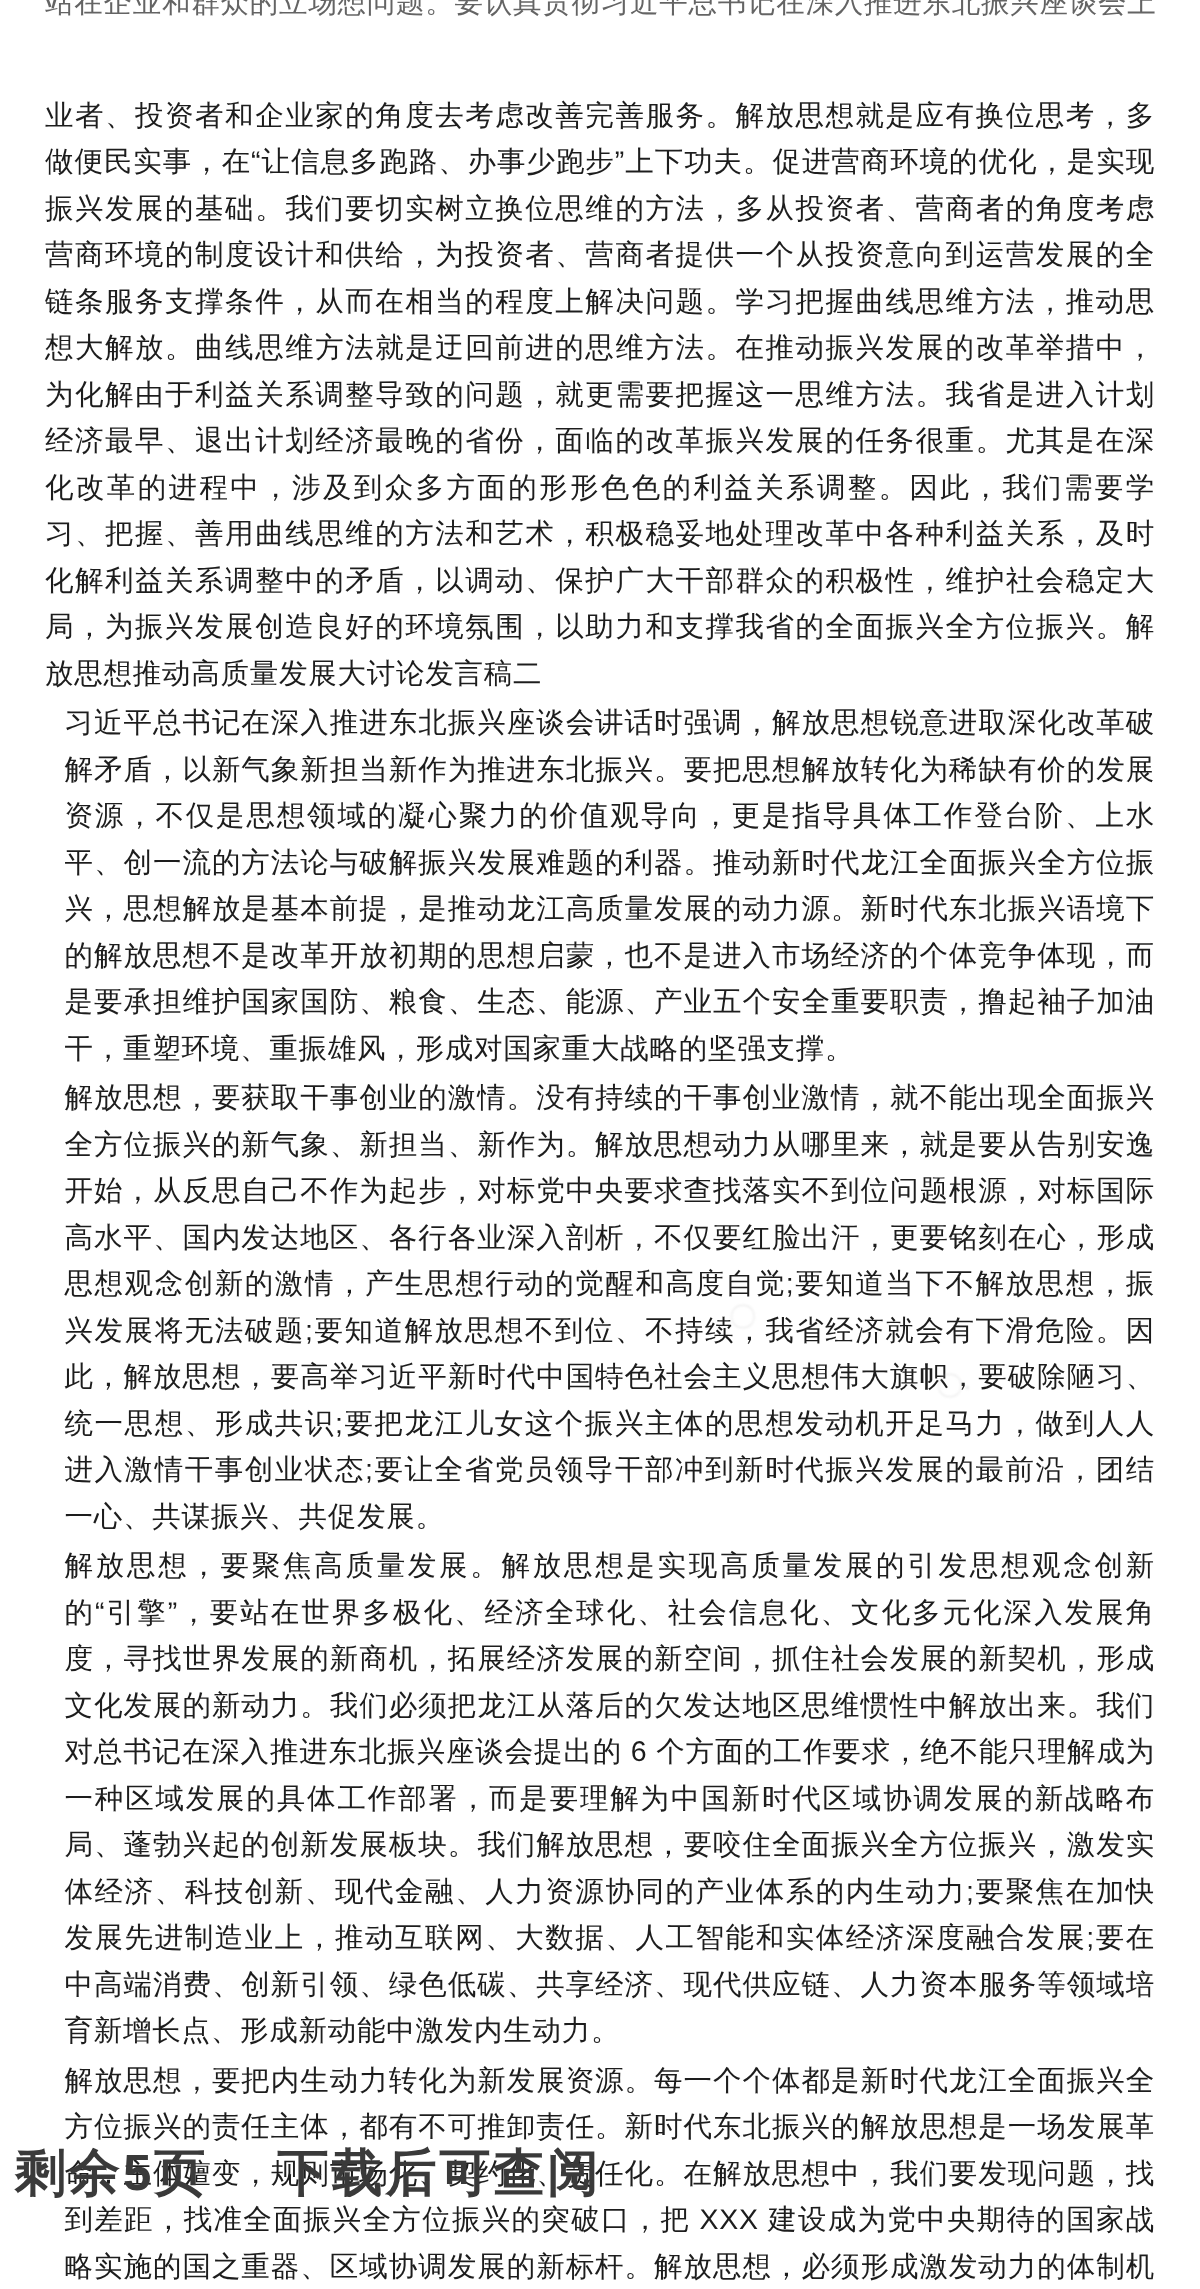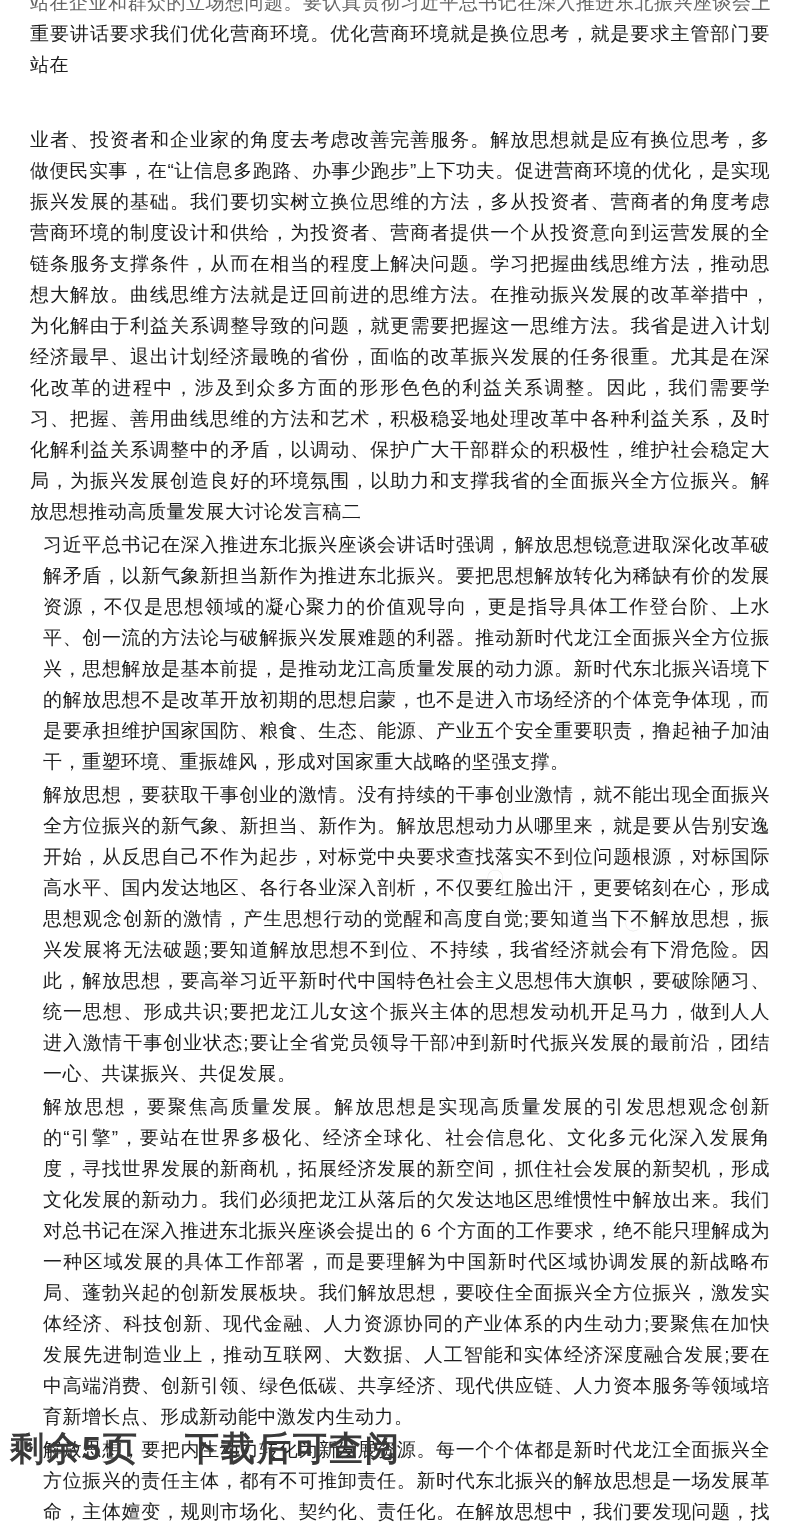--- a/index.html
+++ b/index.html
@@ -57,21 +57,20 @@
   }
   .footer .note { margin-left: 46px; }
 </style>
 </head>
 <body>
 
 <div class="page">
 
   <div class="content">
     <p class="cut-top">站在企业和群众的立场想问题。要认真贯彻习近平总书记在深入推进东北振兴座谈会上的</p>
-    <p>重要讲话要求我们优化营商环境。优化营商环境就是换位思考，就是要求主管部门要站在</p>
     <p class="after-gap">业者、投资者和企业家的角度去考虑改善完善服务。解放思想就是应有换位思考，多做便民实事，在“让信息多跑路、办事少跑步”上下功夫。促进营商环境的优化，是实现振兴发展的基础。我们要切实树立换位思维的方法，多从投资者、营商者的角度考虑营商环境的制度设计和供给，为投资者、营商者提供一个从投资意向到运营发展的全链条服务支撑条件，从而在相当的程度上解决问题。学习把握曲线思维方法，推动思想大解放。曲线思维方法就是迂回前进的思维方法。在推动振兴发展的改革举措中，为化解由于利益关系调整导致的问题，就更需要把握这一思维方法。我省是进入计划经济最早、退出计划经济最晚的省份，面临的改革振兴发展的任务很重。尤其是在深化改革的进程中，涉及到众多方面的形形色色的利益关系调整。因此，我们需要学习、把握、善用曲线思维的方法和艺术，积极稳妥地处理改革中各种利益关系，及时化解利益关系调整中的矛盾，以调动、保护广大干部群众的积极性，维护社会稳定大局，为振兴发展创造良好的环境氛围，以助力和支撑我省的全面振兴全方位振兴。解放思想推动高质量发展大讨论发言稿二</p>
     <p class="para">习近平总书记在深入推进东北振兴座谈会讲话时强调，解放思想锐意进取深化改革破解矛盾，以新气象新担当新作为推进东北振兴。要把思想解放转化为稀缺有价的发展资源，不仅是思想领域的凝心聚力的价值观导向，更是指导具体工作登台阶、上水平、创一流的方法论与破解振兴发展难题的利器。推动新时代龙江全面振兴全方位振兴，思想解放是基本前提，是推动龙江高质量发展的动力源。新时代东北振兴语境下的解放思想不是改革开放初期的思想启蒙，也不是进入市场经济的个体竞争体现，而是要承担维护国家国防、粮食、生态、能源、产业五个安全重要职责，撸起袖子加油干，重塑环境、重振雄风，形成对国家重大战略的坚强支撑。</p>
     <p class="para">解放思想，要获取干事创业的激情。没有持续的干事创业激情，就不能出现全面振兴全方位振兴的新气象、新担当、新作为。解放思想动力从哪里来，就是要从告别安逸开始，从反思自己不作为起步，对标党中央要求查找落实不到位问题根源，对标国际高水平、国内发达地区、各行各业深入剖析，不仅要红脸出汗，更要铭刻在心，形成思想观念创新的激情，产生思想行动的觉醒和高度自觉;要知道当下不解放思想，振兴发展将无法破题;要知道解放思想不到位、不持续，我省经济就会有下滑危险。因此，解放思想，要高举习近平新时代中国特色社会主义思想伟大旗帜，要破除陋习、统一思想、形成共识;要把龙江儿女这个振兴主体的思想发动机开足马力，做到人人进入激情干事创业状态;要让全省党员领导干部冲到新时代振兴发展的最前沿，团结一心、共谋振兴、共促发展。</p>
     <p class="para">解放思想，要聚焦高质量发展。解放思想是实现高质量发展的引发思想观念创新的“引擎”，要站在世界多极化、经济全球化、社会信息化、文化多元化深入发展角度，寻找世界发展的新商机，拓展经济发展的新空间，抓住社会发展的新契机，形成文化发展的新动力。我们必须把龙江从落后的欠发达地区思维惯性中解放出来。我们对总书记在深入推进东北振兴座谈会提出的 6 个方面的工作要求，绝不能只理解成为一种区域发展的具体工作部署，而是要理解为中国新时代区域协调发展的新战略布局、蓬勃兴起的创新发展板块。我们解放思想，要咬住全面振兴全方位振兴，激发实体经济、科技创新、现代金融、人力资源协同的产业体系的内生动力;要聚焦在加快发展先进制造业上，推动互联网、大数据、人工智能和实体经济深度融合发展;要在中高端消费、创新引领、绿色低碳、共享经济、现代供应链、人力资本服务等领域培育新增长点、形成新动能中激发内生动力。</p>
     <p class="para">解放思想，要把内生动力转化为新发展资源。每一个个体都是新时代龙江全面振兴全方位振兴的责任主体，都有不可推卸责任。新时代东北振兴的解放思想是一场发展革命，主体嬗变，规则市场化、契约化、责任化。在解放思想中，我们要发现问题，找到差距，找准全面振兴全方位振兴的突破口，把 XXX 建设成为党中央期待的国家战略实施的国之重器、区域协调发展的新标杆。解放思想，必须形成激发动力的体制机制，把所有的历史新使命转化每一名</p>
   </div>
 
   <span class="watermark-artifact wm1">〇</span>
   <span class="watermark-artifact wm2">〇·</span>
 

